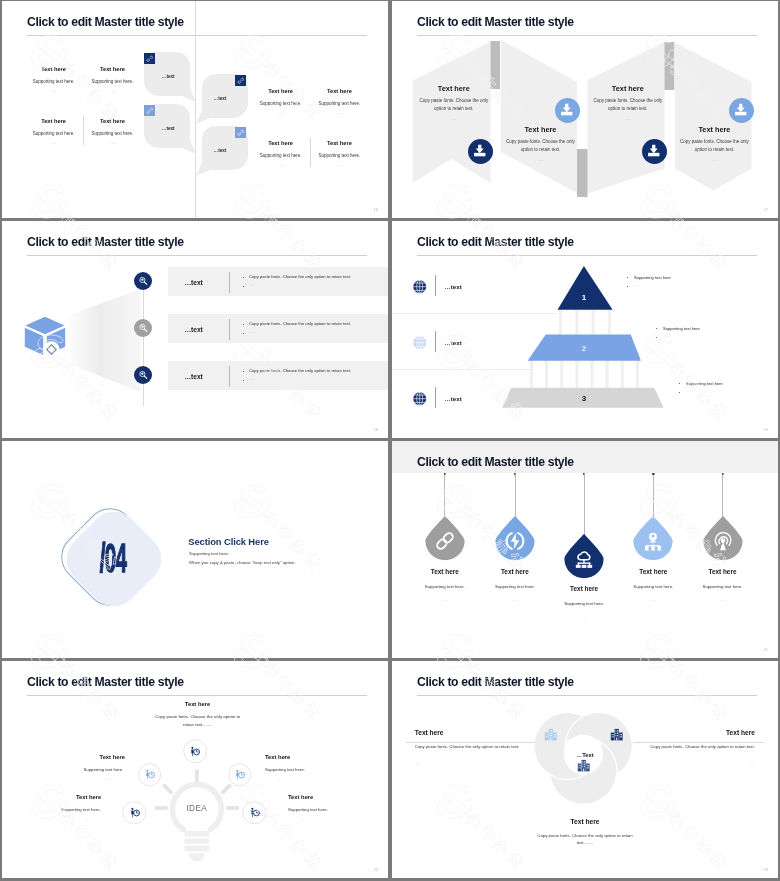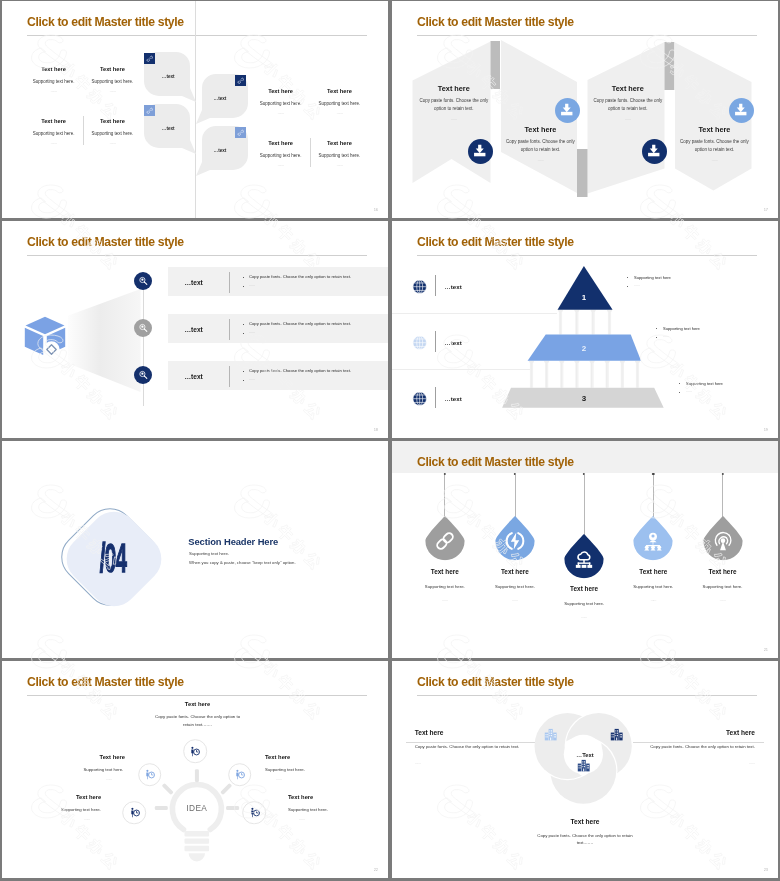--- a/index.html
+++ b/index.html
@@ -9,21 +9,21 @@
   .cell{position:relative;overflow:hidden;}
   .slide{position:absolute;left:2px;top:1px;width:386px;height:217px;background:#fff;overflow:hidden;}
   .cell.c1 .slide{left:2px;}
   .cell.c2 .slide{left:2px;width:386px;}
 
   .pg{position:absolute;right:10px;bottom:6px;font-size:3.2px;color:#a8a8a8;letter-spacing:.2px;}
 
   .wm{position:absolute;left:0;top:0;width:780px;height:881px;pointer-events:none;z-index:50;opacity:1;}
 
   
-  .s-title{position:absolute;left:25px;top:14px;font-size:12.2px;font-weight:bold;color:#a16207;
+  .s-title{position:absolute;left:25px;top:14px;font-size:12.2px;font-weight:bold;color:#0f172a;
            letter-spacing:-0.35px;white-space:nowrap;}
   .s-rule{position:absolute;left:25px;top:34px;width:340px;height:1px;background:#cfcfcf;}
 
 
   
   .s2-wrap{position:absolute;left:0;top:0;width:386px;height:217px;}
   .s2-tt{position:absolute;font-size:7.3px;font-weight:bold;color:#151515;white-space:nowrap;transform:translateX(-50%);}
   .s2-body{position:absolute;font-size:4.5px;color:#3a3a3a;text-align:center;line-height:8.2px;transform:translateX(-50%);}
   .s2-dots{position:absolute;font-size:3.2px;color:#c2c2c2;white-space:nowrap;transform:translateX(-50%);letter-spacing:-0.4px;}
   .s2-circ{position:absolute;border-radius:50%;display:flex;align-items:center;justify-content:center;}
@@ -454,21 +454,21 @@
 
     <div class="pg">19</div>
    </div>
   </div>
   <div class="cell c1">
    <div class="slide">
     <div class="s5-sq" style="width:81px;height:81px;border:0.9px solid #8fa9c6;transform:translate(-50%,-50%) rotate(45deg);left:107.7px;top:115.6px;"></div>
     <div class="s5-sq" style="width:81px;height:81px;background:#e8edf8;transform:translate(-50%,-50%) rotate(45deg);left:112.3px;top:117.5px;"></div>
     <div class="s5-num" style="left:111px;top:117px;">/04</div>
 
-    <div class="s5-h" style="left:186.3px;top:94.5px;">Section Header Here</div>
+    <div class="s5-h" style="left:186.3px;top:94.5px;">Section Click Here</div>
     <div class="s5-l" style="left:187.1px;top:110.2px;">Supporting text here.</div>
     <div class="s5-l" style="left:187.1px;top:118.6px;">When you copy &amp; paste, choose "keep text only" option.</div>
    </div>
   </div>
   <div class="cell c2">
    <div class="slide">
     <div class="s6-band"></div>
     <div class="s-title">Click to edit Master title style</div>
     <div class="s6-line" style="left:52.4px;top:33.5px;height:45.2px;"></div>
     <div class="s6-dot" style="left:52.8px;top:31.7px;"></div>

